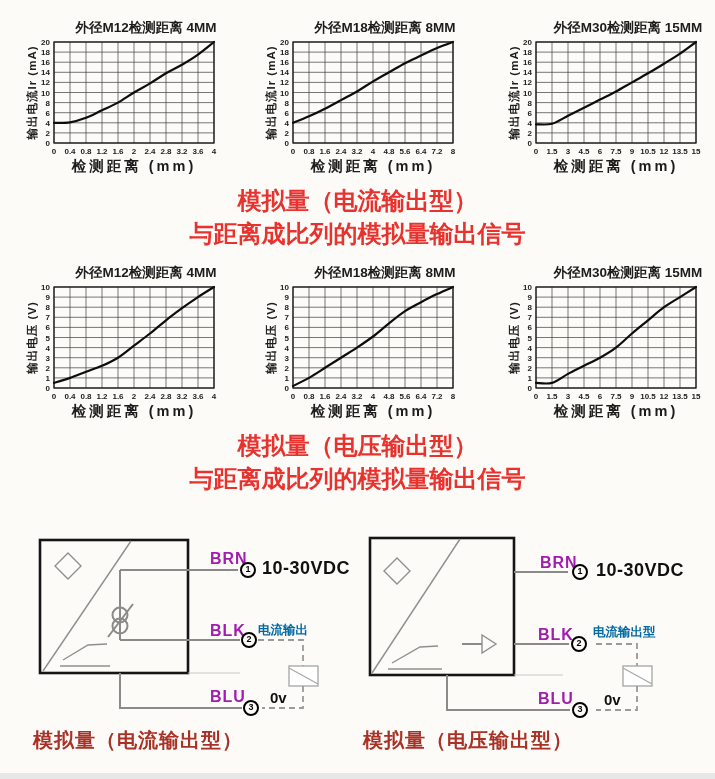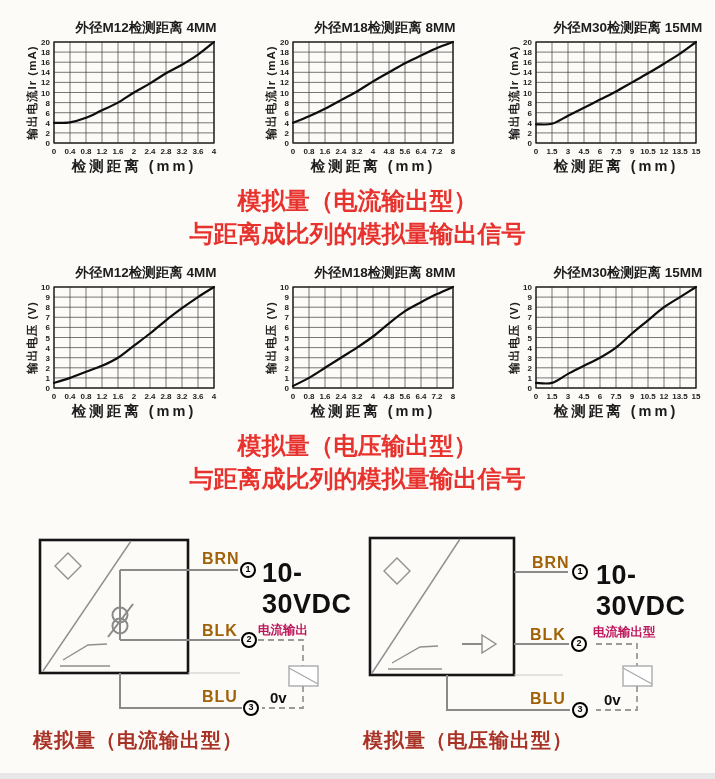--- a/index.html
+++ b/index.html
@@ -15,24 +15,24 @@
   
   .diag{position:absolute;width:355px;height:235px;}
   .diag svg{position:absolute;left:0;top:0;}
   .box{fill:none;stroke:#151515;stroke-width:2.6;}
   .wire{stroke:#8a8a8a;stroke-width:2;fill:none;}
   .thin{stroke:#8f8f8f;stroke-width:1.4;fill:none;}
   .faint{stroke:#c9c9c9;stroke-width:1.2;}
   .dash{stroke:#9a9a9a;stroke-width:1.8;fill:none;stroke-dasharray:6 4;}
   .load{fill:#ffffff;stroke:#ababab;stroke-width:1.4;}
   .loadline{stroke:#ababab;stroke-width:1.4;}
-  .wlbl{position:absolute;font-size:16px;font-weight:700;color:#a16207;letter-spacing:1px;}
+  .wlbl{position:absolute;font-size:16px;font-weight:700;color:#a21caf;letter-spacing:1px;margin-left:8px;}
   .term{position:absolute;width:16px;height:16px;border:2.4px solid #000;border-radius:50%;box-sizing:border-box;font-size:9px;line-height:11px;font-weight:700;text-align:center;color:#000;background:#fcfbf8;}
-  .vdc{position:absolute;font-size:27px;font-weight:700;color:#101010;letter-spacing:0.5px;}
-  .ann{position:absolute;font-size:12.5px;font-weight:700;color:#be185d;}
+  .vdc{position:absolute;font-size:18px;font-weight:700;color:#101010;letter-spacing:0.5px;}
+  .ann{position:absolute;font-size:12.5px;font-weight:700;color:#0369a1;}
   .zerov{position:absolute;font-size:15px;font-weight:600;color:#101010;}
   .dcap{position:absolute;font-size:20px;font-weight:700;color:#a93227;letter-spacing:1px;}
   .bottombar{position:absolute;left:0;top:773px;width:715px;height:6px;background:#e7e7e7;}
 </style>
 </head>
 <body>
 
 <div class="page">
 
   <div class="chart" style="left:18px;top:8px"><svg width="240" height="175" viewBox="0 0 240 175">

